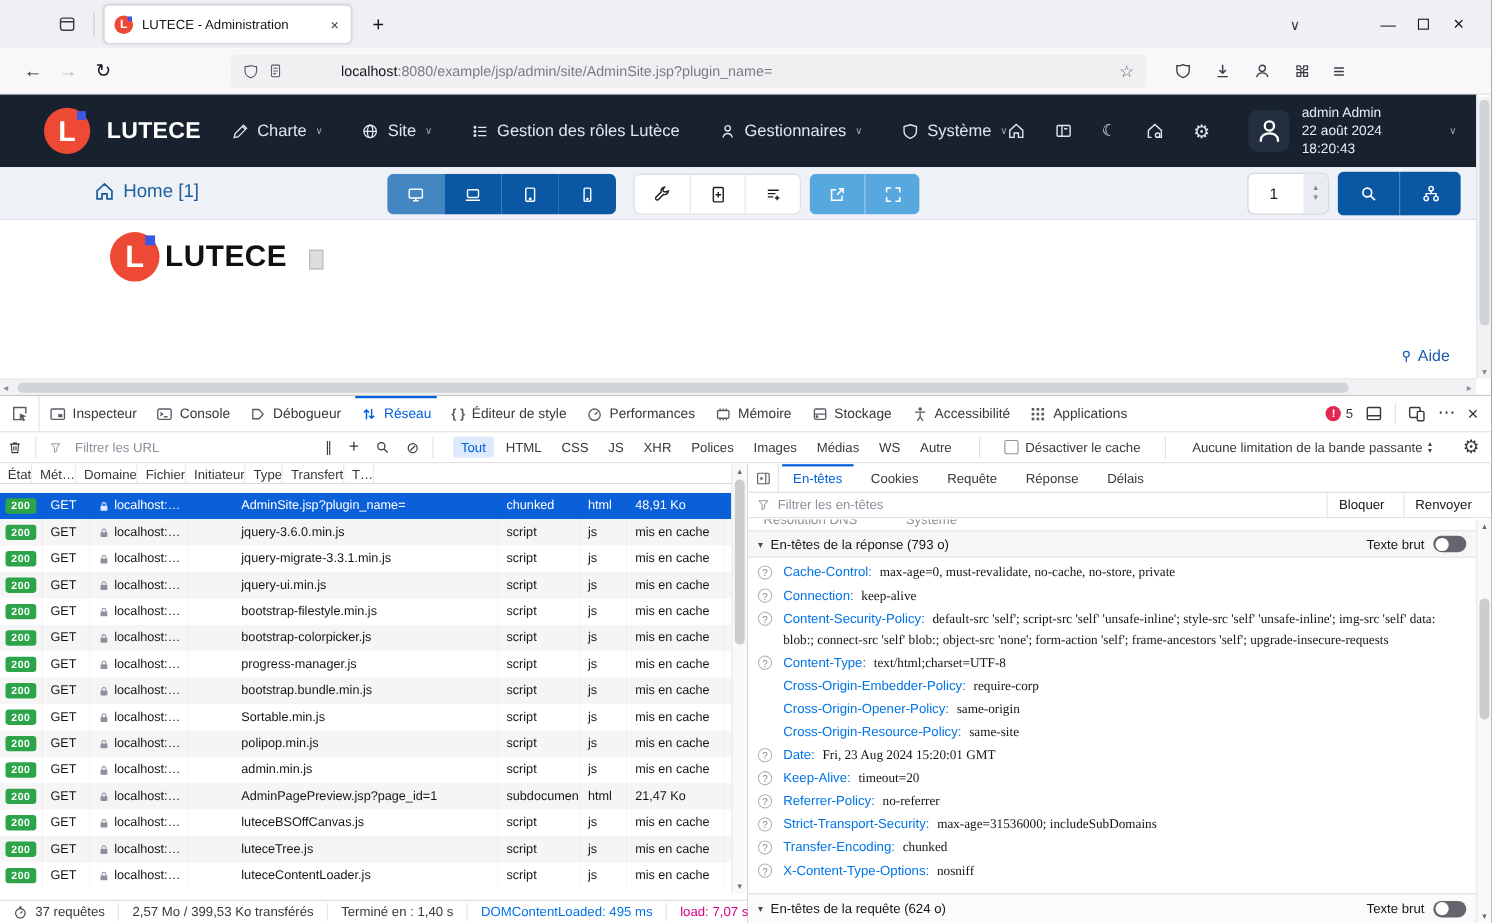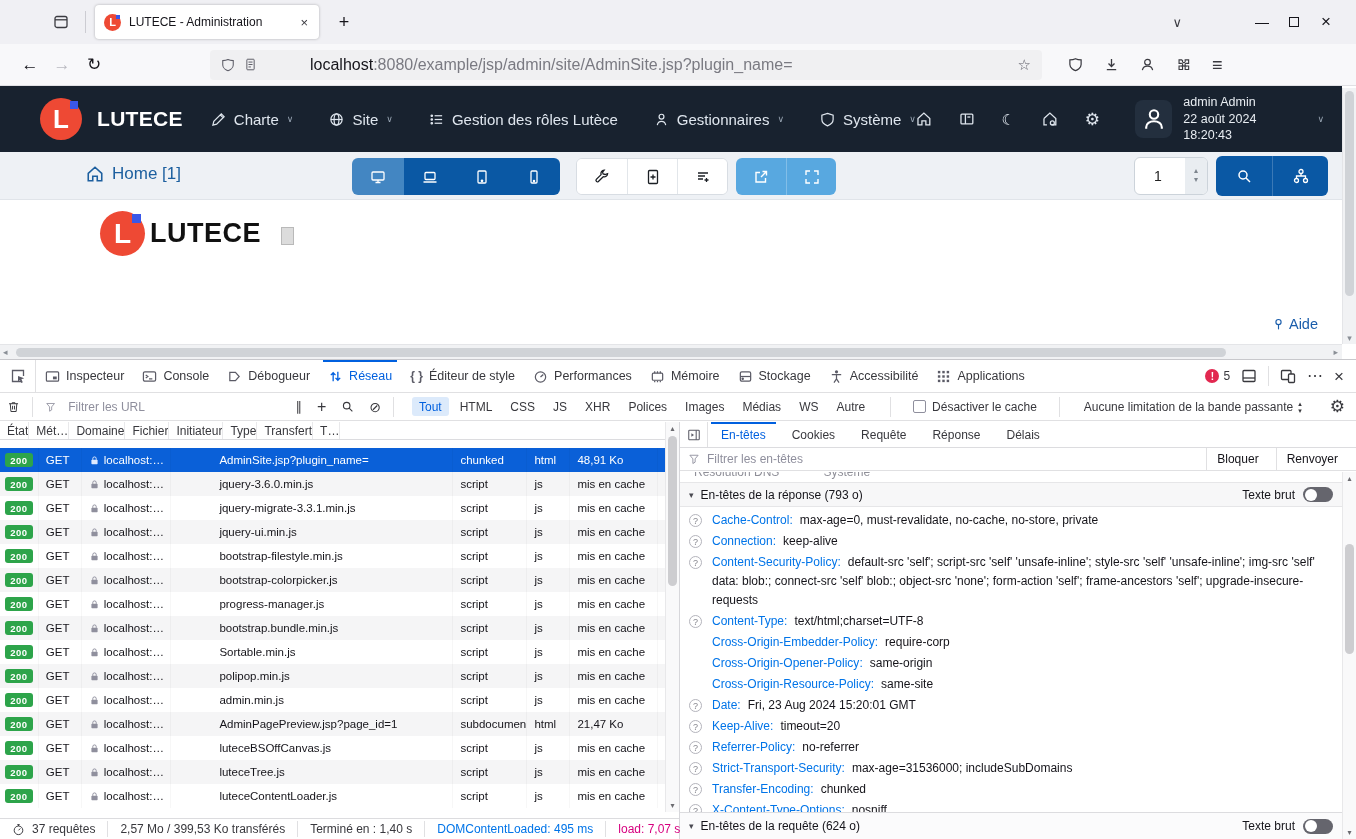--- a/index.html
+++ b/index.html
@@ -23,21 +23,21 @@
   .alltabs { font-size:13px; margin-right:64px; color:#3a3a40; }
   .winbtn { width:32px; display:flex; justify-content:center; font-size:14px; }
   .maxbox { width:10px; height:10px; border:1.4px solid #15141a; }
 
   
   .urlrow { position:absolute; top:44px; left:0; right:0; height:42px; background:#f8f8fa; border-bottom:1px solid #e0e0e4; display:flex; align-items:center; padding:0 14px; }
   .navbtn { width:32px; height:30px; display:flex; align-items:center; justify-content:center; font-size:17px; color:#15141a; }
   .navbtn.disabled { color:#b9b9c0; }
   .urlfield { width:832px; height:30px; margin-left:100px; background:#f0f0f2; border-radius:4px; display:flex; align-items:center; padding:0 11px; gap:9px; }
   .urlfield .i { color:#5b5b66; flex:0 0 auto; }
-  .urltext { flex:1; font-size:16px; white-space:nowrap; overflow:hidden;padding-left:44px; }
+  .urltext { flex:1; font-size:13px; white-space:nowrap; overflow:hidden;padding-left:44px; }
   .url-domain { color:#15141a; }
   .url-path { color:#7a7a82; }
   .star { font-size:15px; color:#5b5b66; }
   .url-right { display:flex; align-items:center; gap:21px; margin-left:26px; color:#3a3a40; }
   .txticon { font-size:16px; line-height:1; }
 
   
   .lnav { position:absolute; top:86px; left:0; right:14px; height:66px; background:#18222f; display:flex; align-items:center; color:#dfe6ee; padding:0 18px 0 40px; }
   .lnav-logo { position:relative; width:42px; height:42px; background:#ee4934; border-radius:50%; color:#fff; font-size:26px; font-weight:bold; display:flex; align-items:center; justify-content:center; flex:0 0 auto; }
   .lnav-logo::after { content:""; position:absolute; top:3px; right:4px; width:8px; height:8px; background:#3a57e8; }
@@ -161,21 +161,21 @@
   .sect-head { height:25px; background:#f7f7f8; border-top:1px solid #e6e6e8; border-bottom:1px solid #e6e6e8; display:flex; align-items:center; padding:0 9px; gap:7px; color:#15141a; }
   .tri { font-size:9px; color:#4a4a52; }
   .raw { margin-left:auto; display:flex; align-items:center; gap:8px; }
   .tgl { width:30px; height:15px; border-radius:8px; background:#65656d; position:relative; }
   .tgl::after { content:""; position:absolute; left:1.5px; top:1.5px; width:12px; height:12px; border-radius:50%; background:#fff; }
   .hdr-list { padding-top:3px; }
   .hdr-row { position:relative; padding:1px 12px 1px 32px; line-height:19px; font-size:12px; color:#15141a; }
   .help { position:absolute; left:9px; top:3.5px; width:13px; height:13px; border:1px solid #b4b4bc; border-radius:50%; color:#85858d; font-size:9px; line-height:12px; text-align:center; }
   .hname { color:#0074e8; }
   .hname::after { content:":"; }
-  .hval { margin-left:7px; color:#15141a; }
+  .hval { margin-left:7px; color:#15141a;font-family:Liberation Serif, serif; }
   .dp-reqhead { position:absolute; bottom:0; left:0; right:14px; height:27px; border-top:1px solid #dcdcdf; background:#fbfbfc; display:flex; align-items:center; padding:0 9px; gap:7px; color:#15141a; }
   .dp-scrollbar { position:absolute; top:50px; right:0; bottom:0; width:14px; background:#f9f9fa; border-left:1px solid #e8e8ea; }
   .dp-thumb { position:absolute; top:72px; left:2px; width:9px; height:110px; background:#cdcdd0; border-radius:5px; }
 </style>
 </head>
 <body>
 
 <div id="screen">
 
   <div class="tabbar">

